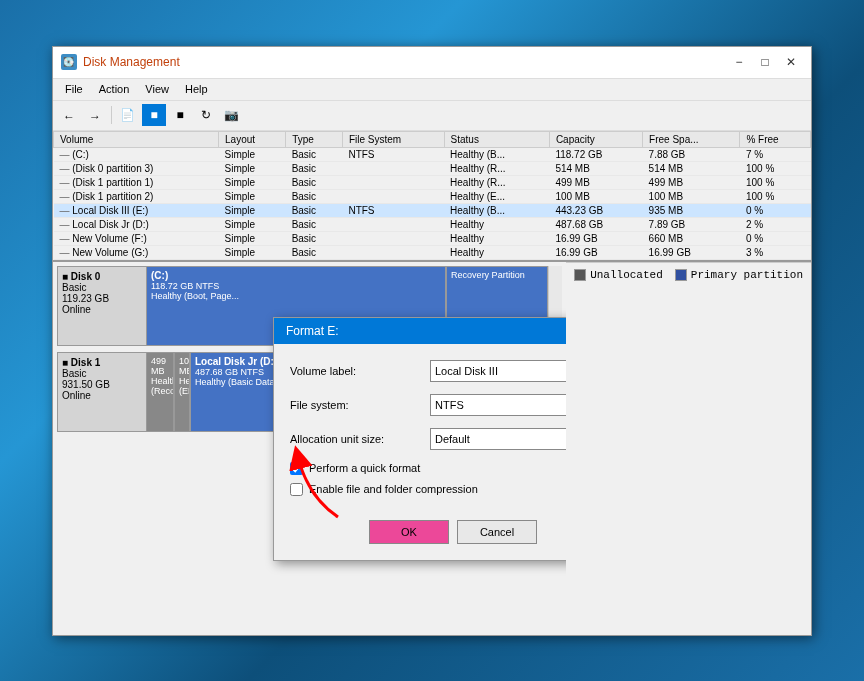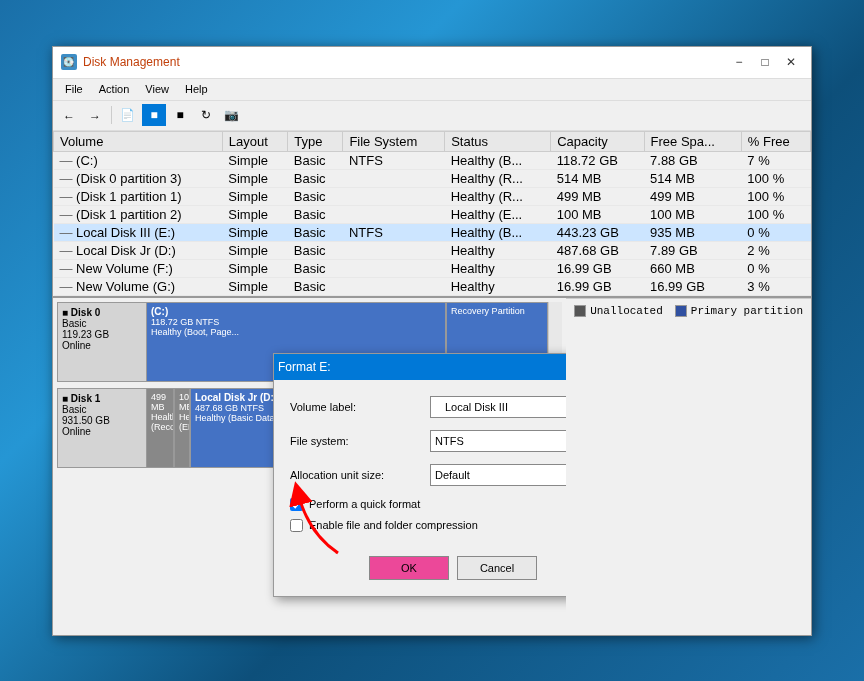--- a/index.html
+++ b/index.html
@@ -103,21 +103,21 @@
     }
     .volume-table {
       flex: 0 0 auto;
       overflow-y: auto;
       border-bottom: 2px solid #999;
       max-height: 220px;
     }
     table {
       width: 100%;
       border-collapse: collapse;
-      font-size: 13px;
+      font-size: 10px;
     }
     th {
       background: #e8e8e8;
       border: 1px solid #ccc;
       padding: 2px 6px;
       text-align: left;
       font-weight: normal;
       white-space: nowrap;
       position: sticky;
       top: 0;
@@ -204,21 +204,21 @@
       border: 1px solid #999;
       box-shadow: 3px 3px 10px rgba(0,0,0,0.4);
       width: 360px;
       pointer-events: all;
     }
     .dialog-title-bar {
       background: #0078d7;
       color: white;
       display: flex;
       align-items: flex-start;
-      padding: 6px 4px;
+      padding: 6px 12px;
       font-size: 12px;
       justify-content: space-between;
     }
     .dialog-close {
       background: transparent;
       border: none;
       color: white;
       cursor: pointer;
       font-size: 14px;
       line-height: 1;
@@ -238,21 +238,21 @@
     }
     .form-control {
       flex: 1;
       display: flex;
       align-items: center;
     }
     .form-input {
       width: 100%;
       height: 22px;
       border: 1px solid #888;
-      padding: 2px 14px;
+      padding: 2px 4px;
       font-size: 11px;
       background: white;
     }
     .form-select {
       width: 100%;
       height: 22px;
       border: 1px solid #888;
       padding: 1px 4px;
       font-size: 11px;
       background: white;

